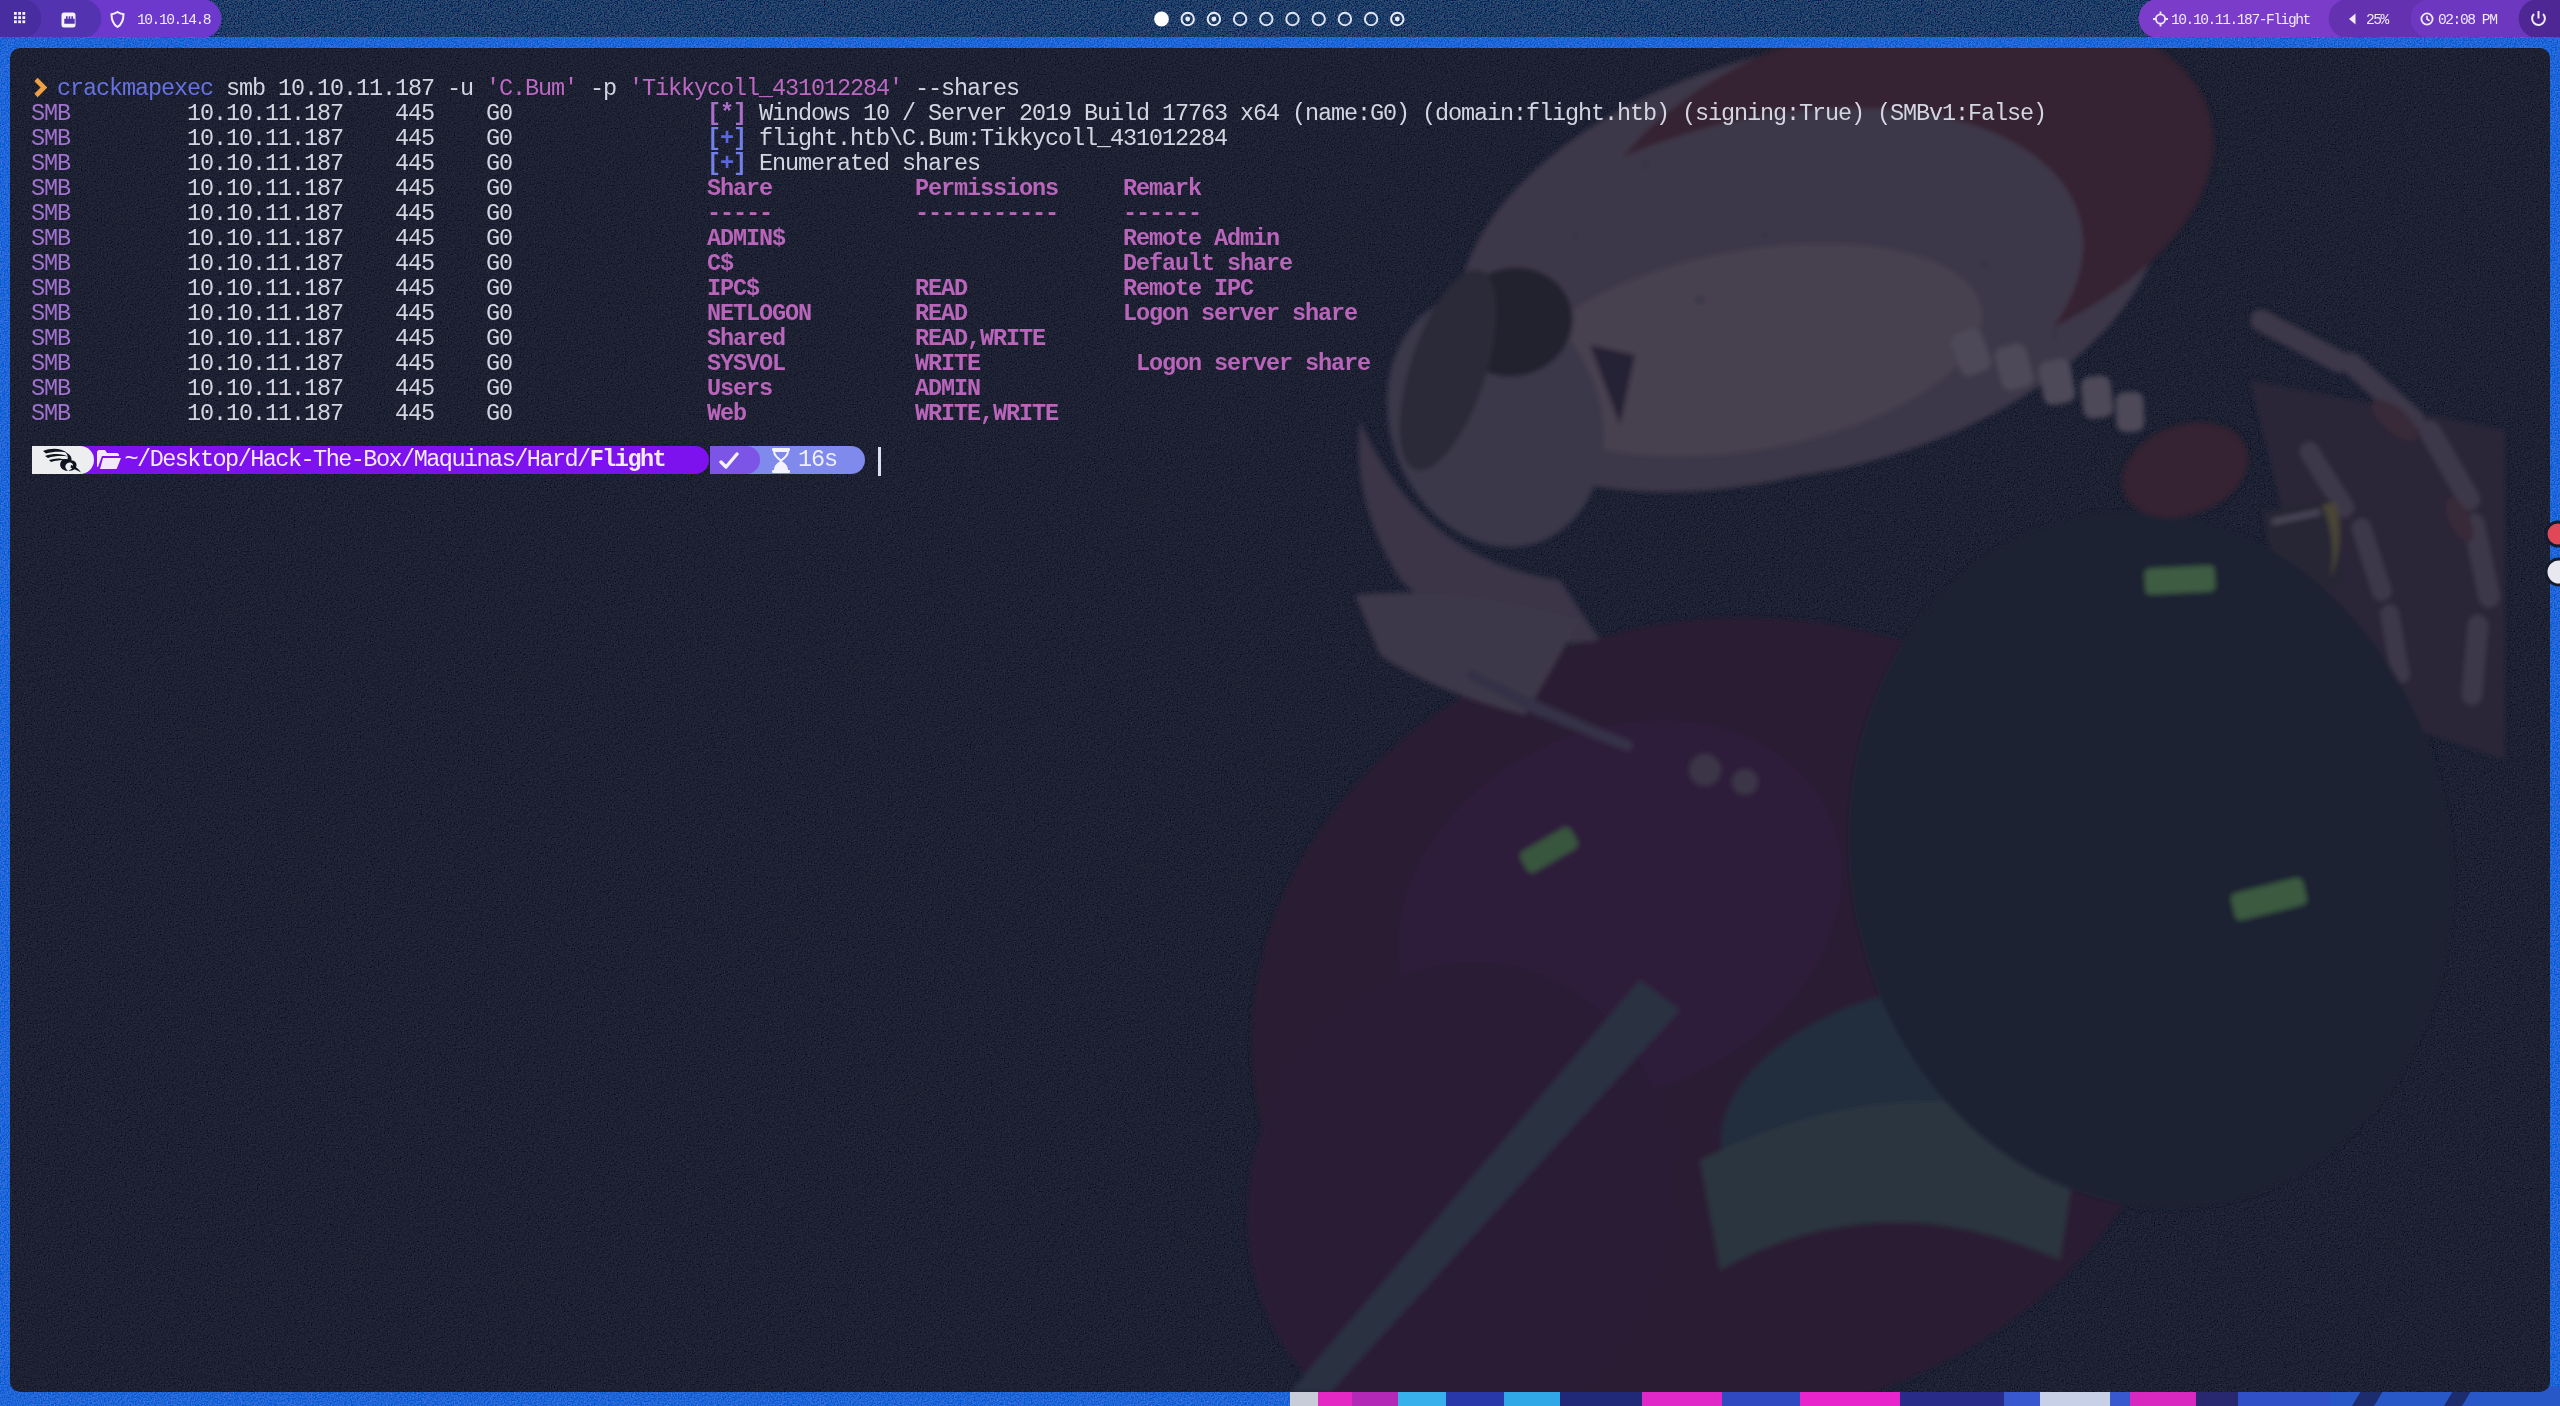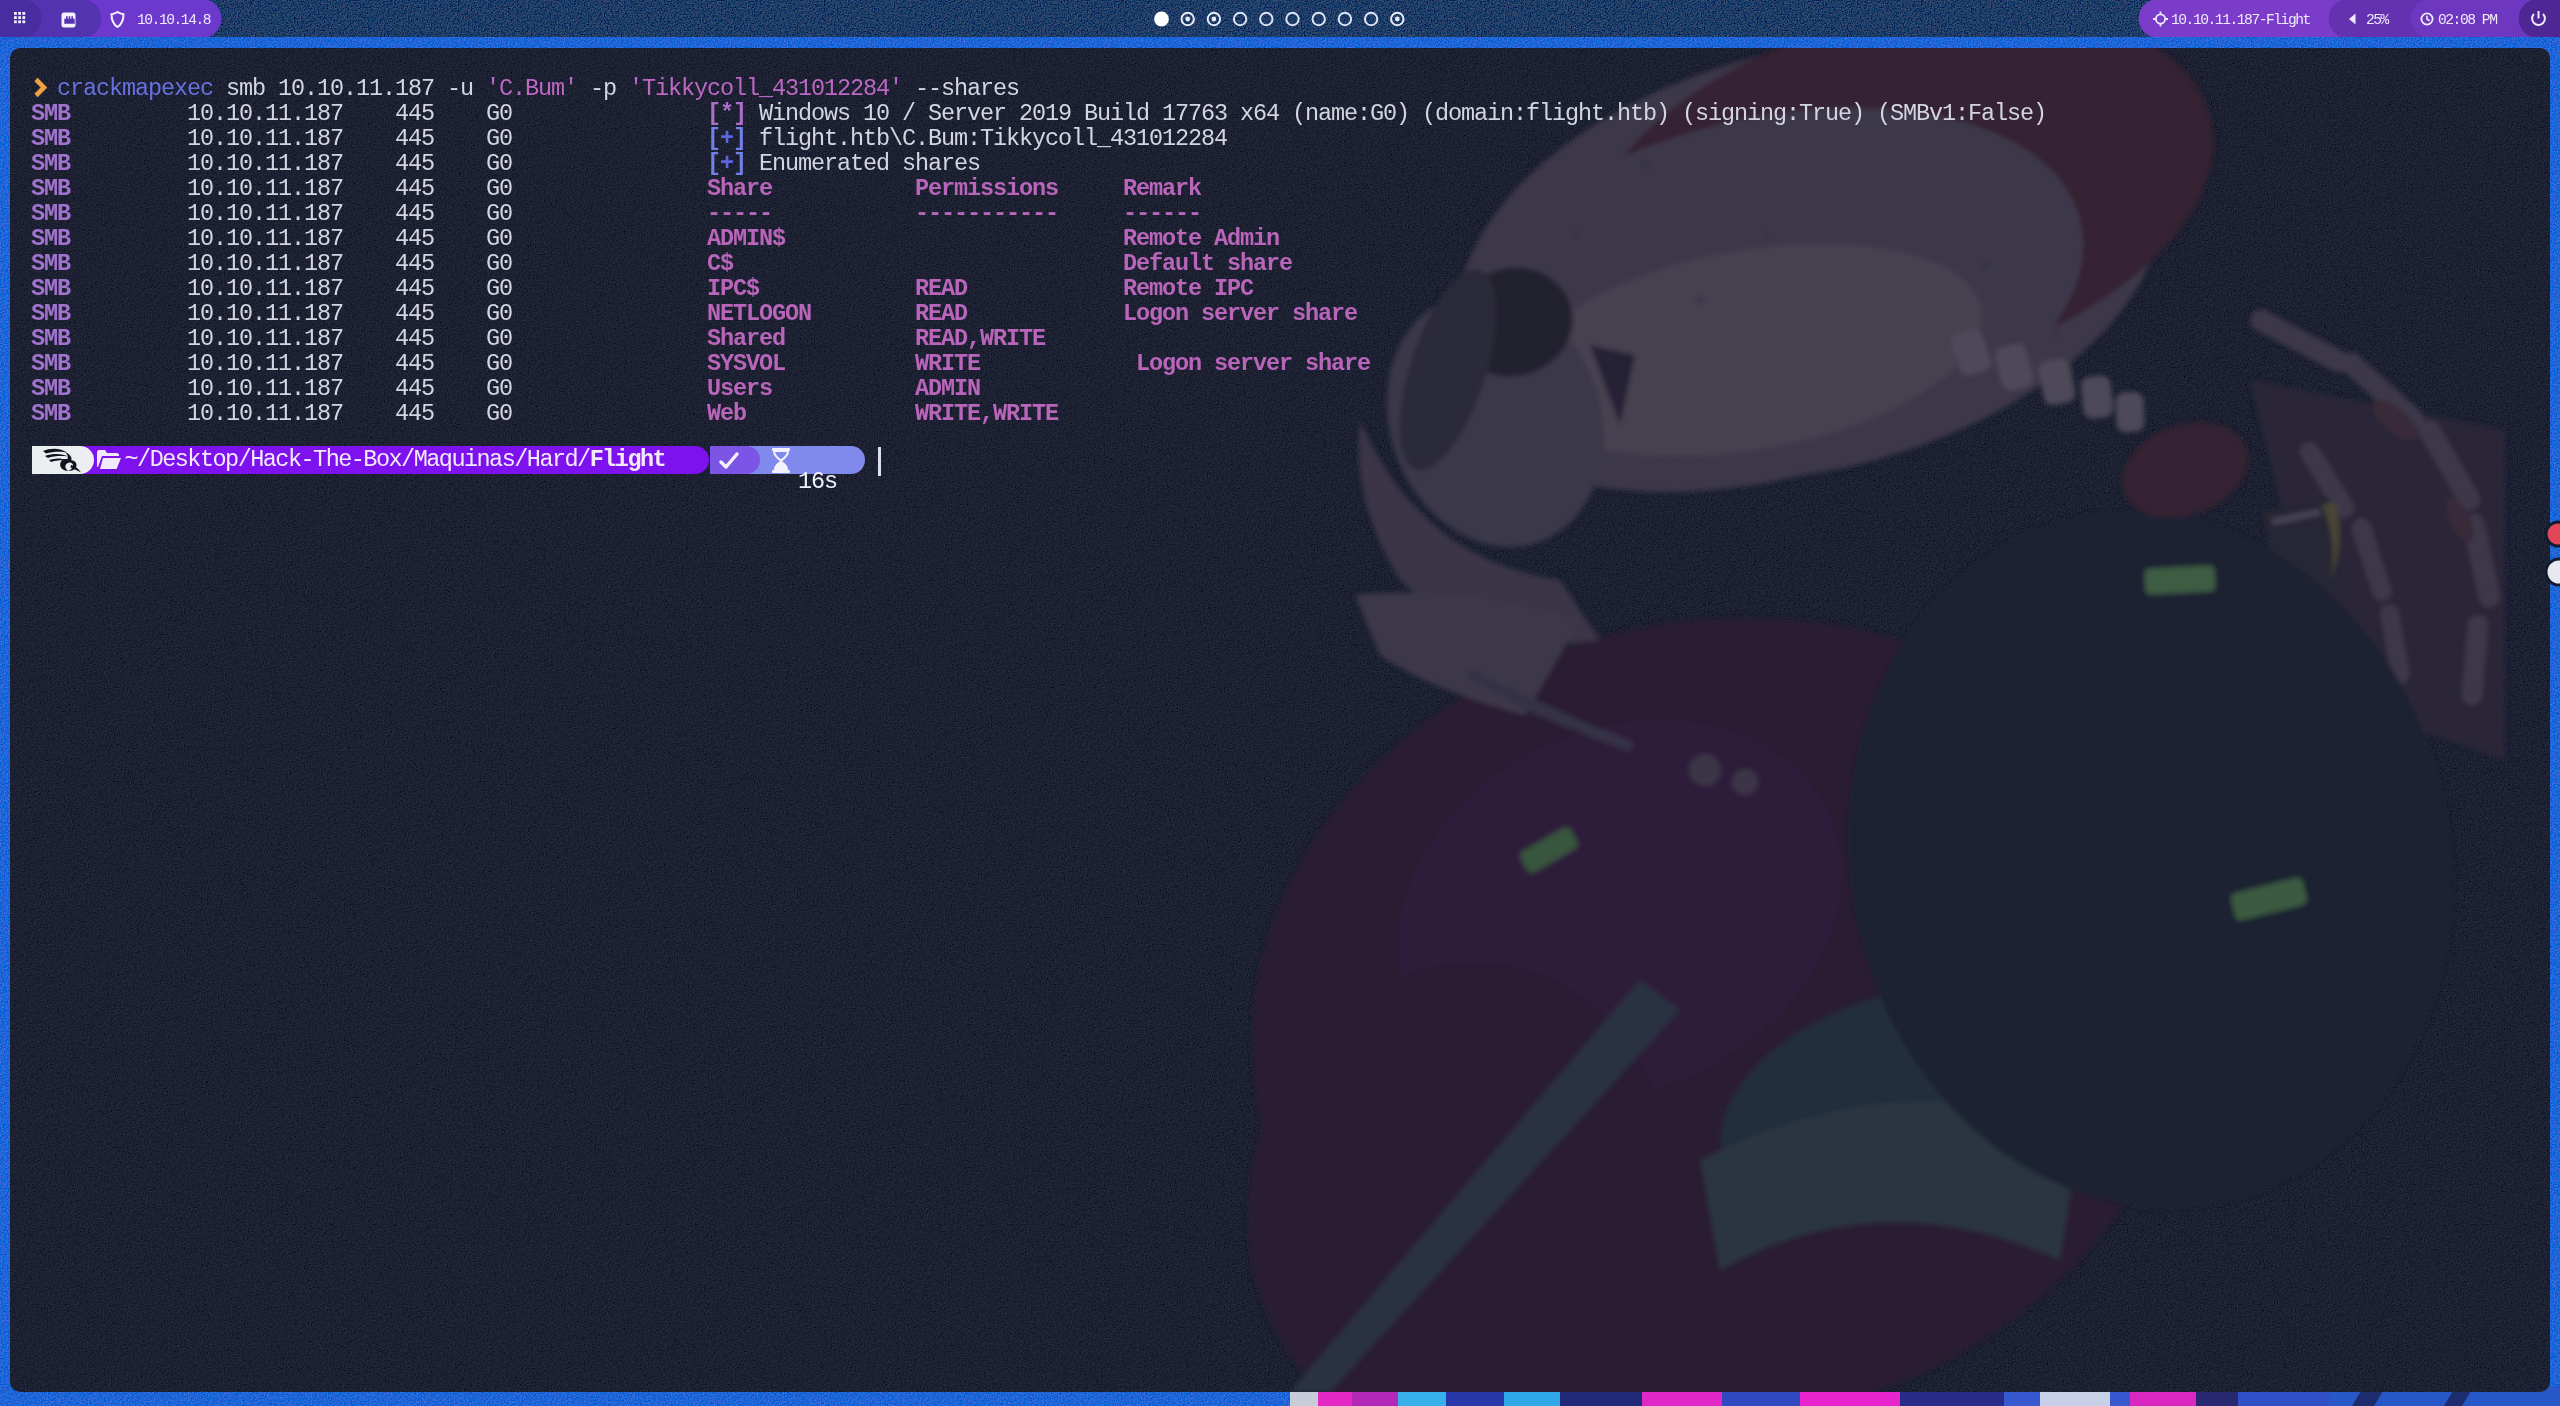--- a/index.html
+++ b/index.html
@@ -1,21 +1,21 @@
 <!DOCTYPE html>
 <html><head>
 <meta charset="utf-8">
 <style>
   html,body{margin:0;padding:0;width:2560px;height:1406px;overflow:hidden;background:#2263d2;}
   #root{position:absolute;inset:0;width:2560px;height:1406px;font-family:"Liberation Mono",monospace;}
   #wall{position:absolute;inset:0;}
   #topbar{position:absolute;left:0;top:0;width:2560px;height:37px;}
   #term{position:absolute;left:10px;top:48px;width:2540px;height:1344px;border-radius:10px;background:transparent;overflow:hidden;}
   #txt{position:absolute;left:21px;top:28.2px;margin:0;font:400 23.5px/25px "Liberation Mono",monospace;letter-spacing:-1.103px;color:#d3d5e0;}
-  .smb{color:#a172ce;font-weight:700;}
+  .smb{color:#a172ce;font-weight:400;}
   .pk{color:#b865ba;font-weight:700;}
   .br{color:#7280e8;font-weight:700;}
   .plus{color:#5b66e0;font-weight:700;}
   .br1{color:#ab6fc9;font-weight:700;}
   .cme{color:#6772e0;font-weight:400;}
   .or{color:#bd68c3;}
   .w{color:#d3d5e0;}
   .prompt-bar{position:absolute;top:446px;height:28px;}
   #cursor{position:absolute;left:867.5px;top:399px;width:3.4px;height:28.5px;background:#dcdff2;}
 </style>
@@ -196,21 +196,21 @@
 
   <svg style="position:absolute;left:760px;top:400px;" width="22" height="25" viewBox="0 0 22 25">
     <g fill="#f4f2fc">
       <rect x="2" y="0" width="18" height="3" rx="1"></rect>
       <rect x="2" y="22" width="18" height="3" rx="1"></rect>
       <path d="M4 3 L18 3 C18 8 14 10.5 11 12.5 C8 10.5 4 8 4 3 Z" fill="none" stroke="#f4f2fc" stroke-width="2"></path>
       <path d="M11 12.5 C14 14.5 18 17 18 22 L4 22 C4 17 8 14.5 11 12.5 Z"></path>
     </g>
   </svg>
 
-  <div style="position:absolute;left:788px;top:420px;height:28px;line-height:28px;font:400 23.5px 'Liberation Mono',monospace;letter-spacing:-1.1px;color:#eef0fc;white-space:pre;">16s</div>
+  <div style="position:absolute;left:788px;top:398px;height:28px;line-height:28px;font:400 23.5px 'Liberation Mono',monospace;letter-spacing:-1.1px;color:#eef0fc;white-space:pre;">16s</div>
   <div id="cursor"></div>
 </div>
 
 <svg id="topbar" width="2560" height="37" viewBox="0 0 2560 37">
   <rect x="0" y="0" width="2560" height="37" fill="#1f3c66" filter="url(#grain)"></rect>
 
   <path d="M0 0 L208 0 A19.5 19.5 0 0 1 208 37 L0 37 Z" fill="#6d38cc"></path>
   <path d="M0 0 L88 0 A19.5 19.5 0 0 1 88 37 L0 37 Z" fill="#5433b0"></path>
   <path d="M0 0 L28 0 A19.5 19.5 0 0 1 28 37 L0 37 Z" fill="#482da0"></path>
 

